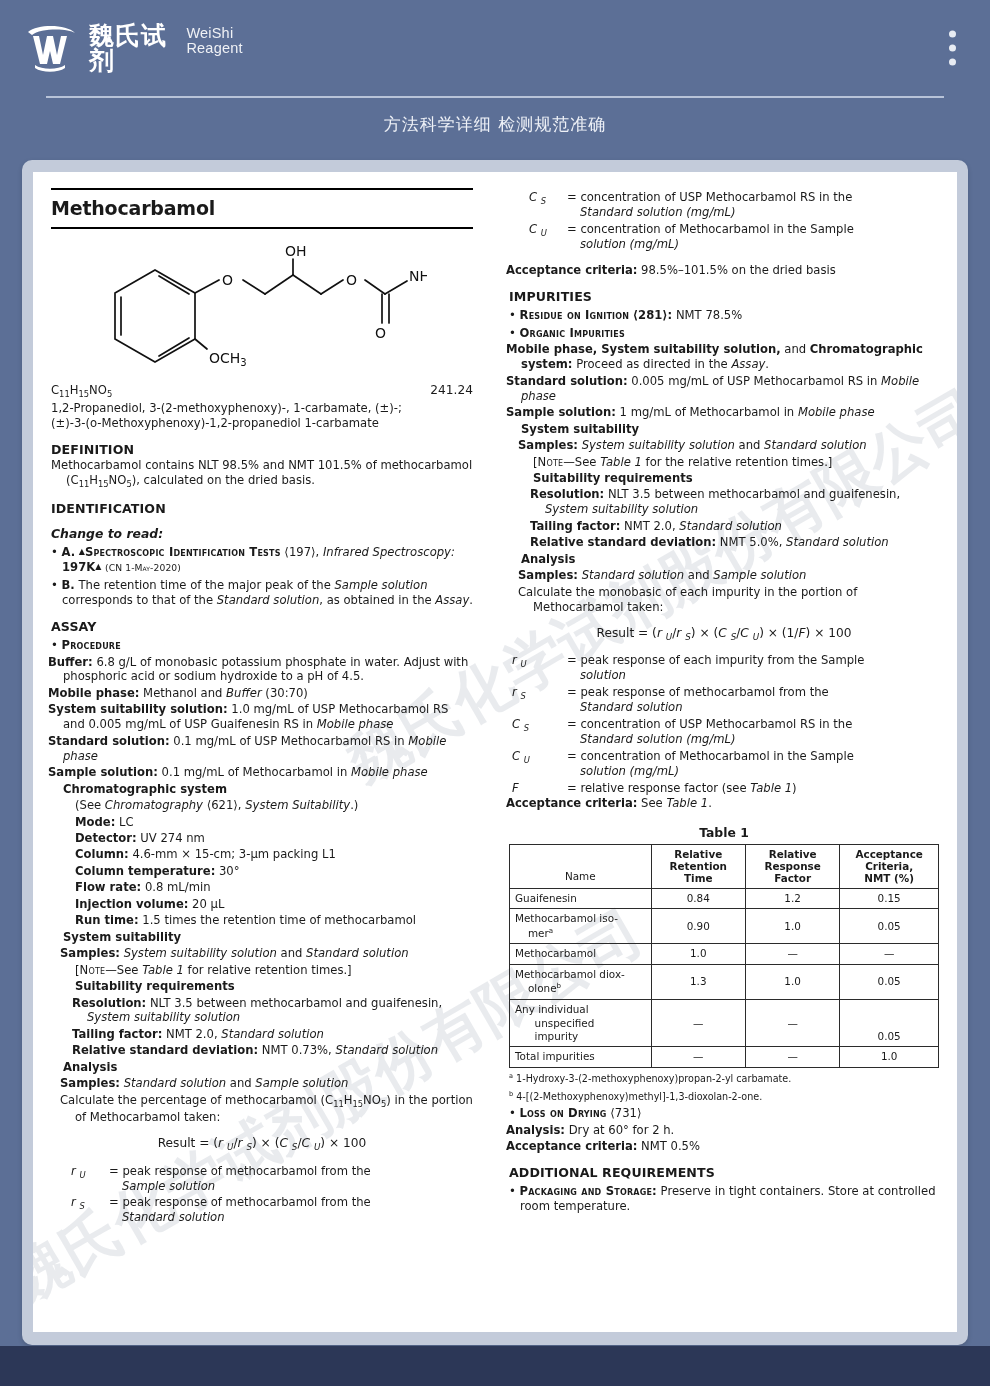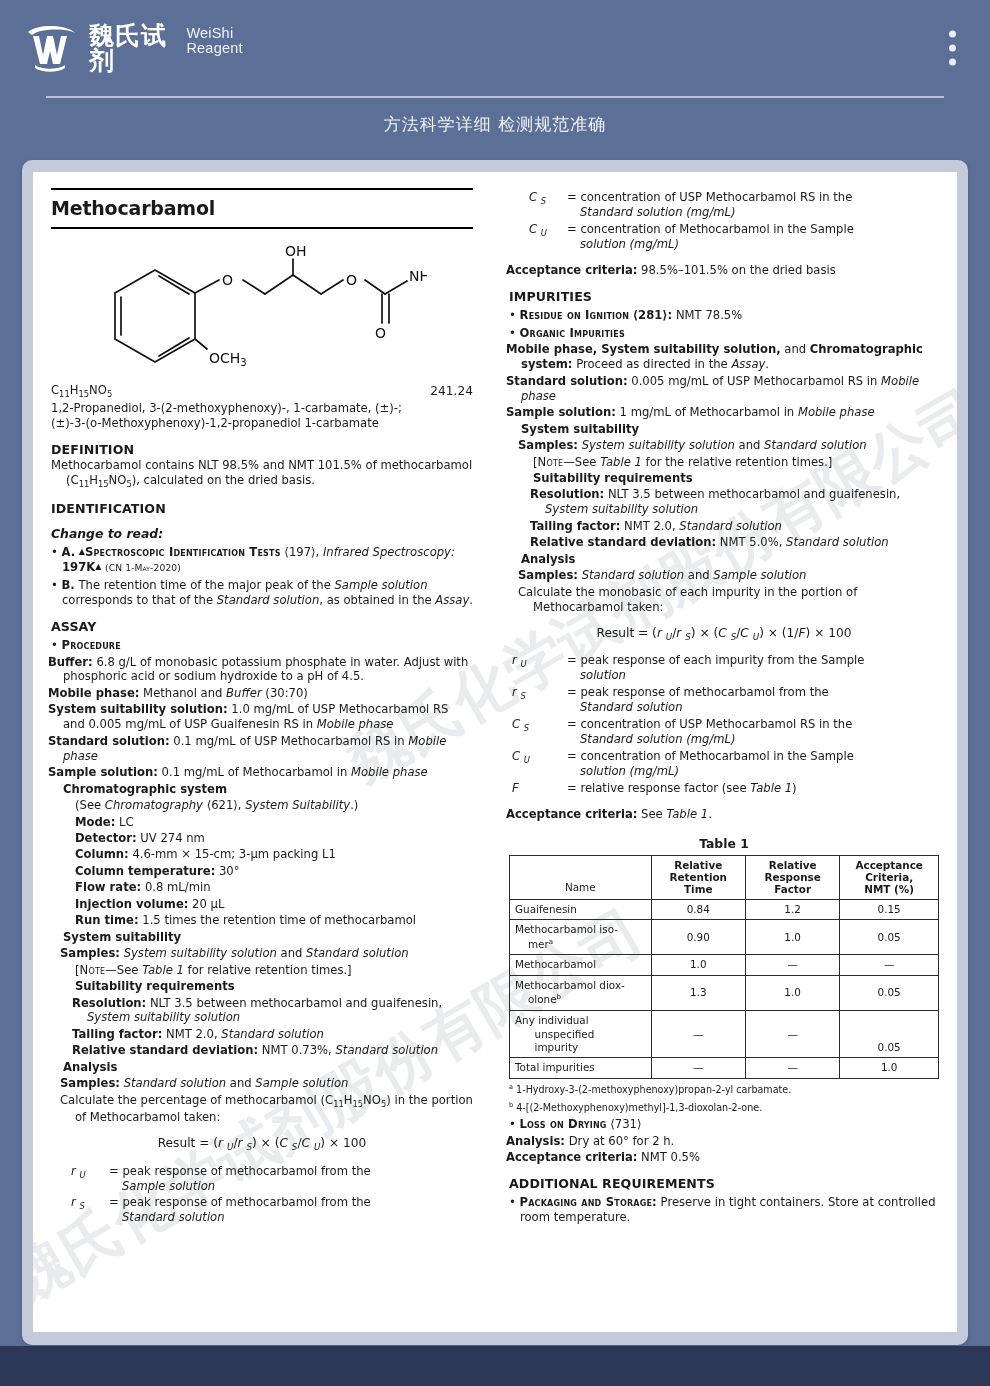--- a/index.html
+++ b/index.html
@@ -73,21 +73,21 @@
 
   h1.compound {
     font-size:19px; font-weight:bold; margin:0; padding:3px 0 6px 0;
     border-top:2.5px solid #000; border-bottom:2.5px solid #000;
     font-family:"DejaVu Sans", sans-serif; letter-spacing:-.2px;
   }
   h1.compound span { display:block; padding-top:3px;}
 
   .struct { margin:8px 0 6px 0; display:flex; justify-content:center; }
 
-  .formula-line { display:flex; justify-content:space-between; align-items:flex-end; margin-top:2px; }
+  .formula-line { display:flex; justify-content:space-between; align-items:center; margin-top:2px; }
   .mw { font-size:12.2px; }
   .chemname { margin-top:1px; }
   .hang { padding-left:15px; text-indent:-15px; }
 
   .sec-head { font-weight:bold; font-size:12.6px; margin-top:11px; letter-spacing:.1px; }
   .change { font-weight:bold; font-style:italic; font-size:12.4px; margin-top:9px; }
 
   .bullet { padding-left:11px; text-indent:-11px; margin-top:3px; }
   .lvl1 { padding-left:12px; }
   .lvl2 { padding-left:24px; }
@@ -320,21 +320,21 @@
           <div class="defrow">
                 <div class="defsym" style="padding-left:3px">C <sub>U</sub></div>
                 <div class="defdesc"><span>= concentration of Methocarbamol in the Sample</span><span class="sub"><i>solution (mg/mL)</i></span></div>
               </div>
           <div class="defrow">
                 <div class="defsym" style="padding-left:3px">F</div>
                 <div class="defdesc">= relative response factor (see <i>Table 1</i>)</div>
               </div>
         </div>
 
-        <div class="lvl1 hang" style="margin-top:11px"><span class="b">Acceptance criteria:</span> See <i>Table 1</i>.</div>
+        <div class="lvl1 hang" style=""><span class="b">Acceptance criteria:</span> See <i>Table 1</i>.</div>
 
         <div class="tbl-title">Table 1</div>
         <table class="t1">
           <thead>
             <tr>
               <th class="name-h" style="width:33%">Name</th>
               <th style="width:22%">Relative<br>Retention<br>Time</th>
               <th style="width:22%">Relative<br>Response<br>Factor</th>
               <th style="width:23%">Acceptance<br>Criteria,<br>NMT (%)</th>
             </tr>

